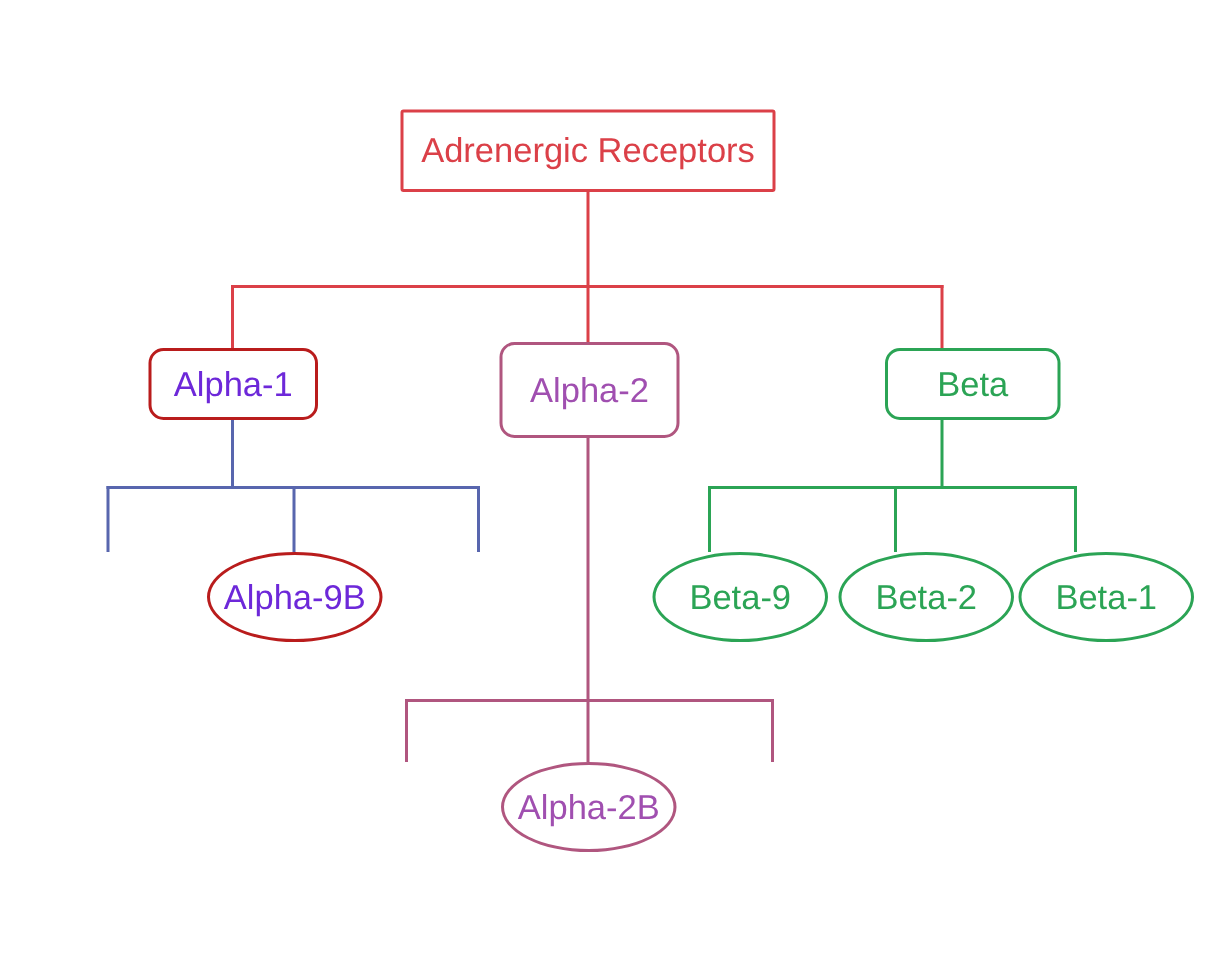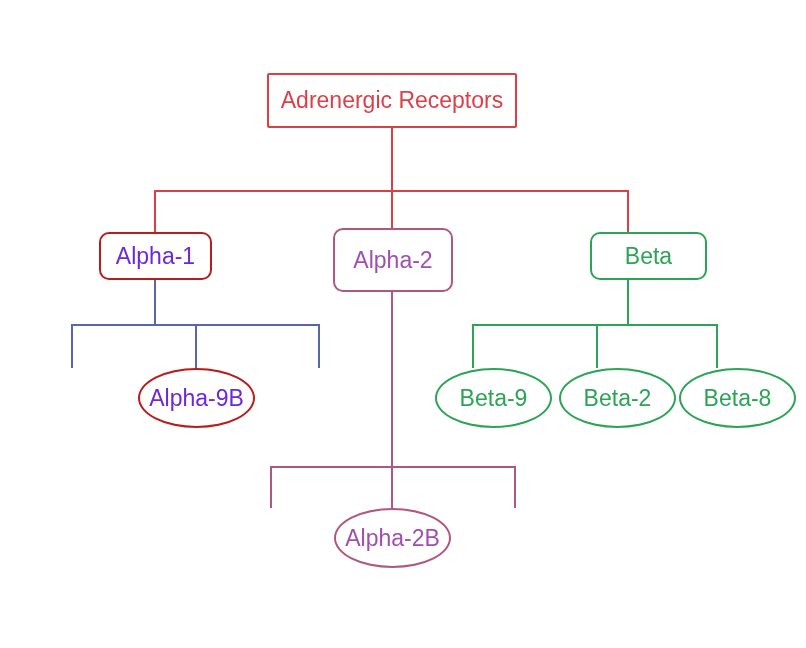--- a/index.html
+++ b/index.html
@@ -141,20 +141,20 @@
     <span>Alpha-9B</span>
   </div>
 
   <div class="node ellipse-node green" id="node-beta1">
     <span>Beta-9</span>
   </div>
   <div class="node ellipse-node green" id="node-beta2">
     <span>Beta-2</span>
   </div>
   <div class="node ellipse-node green" id="node-beta3">
-    <span>Beta-8</span>
+    <span>Beta-1</span>
   </div>
 
   <div class="node ellipse-node rose" id="node-alpha2b">
     <span>Alpha-2B</span>
   </div>
 
 </div>
 
 </body></html>

